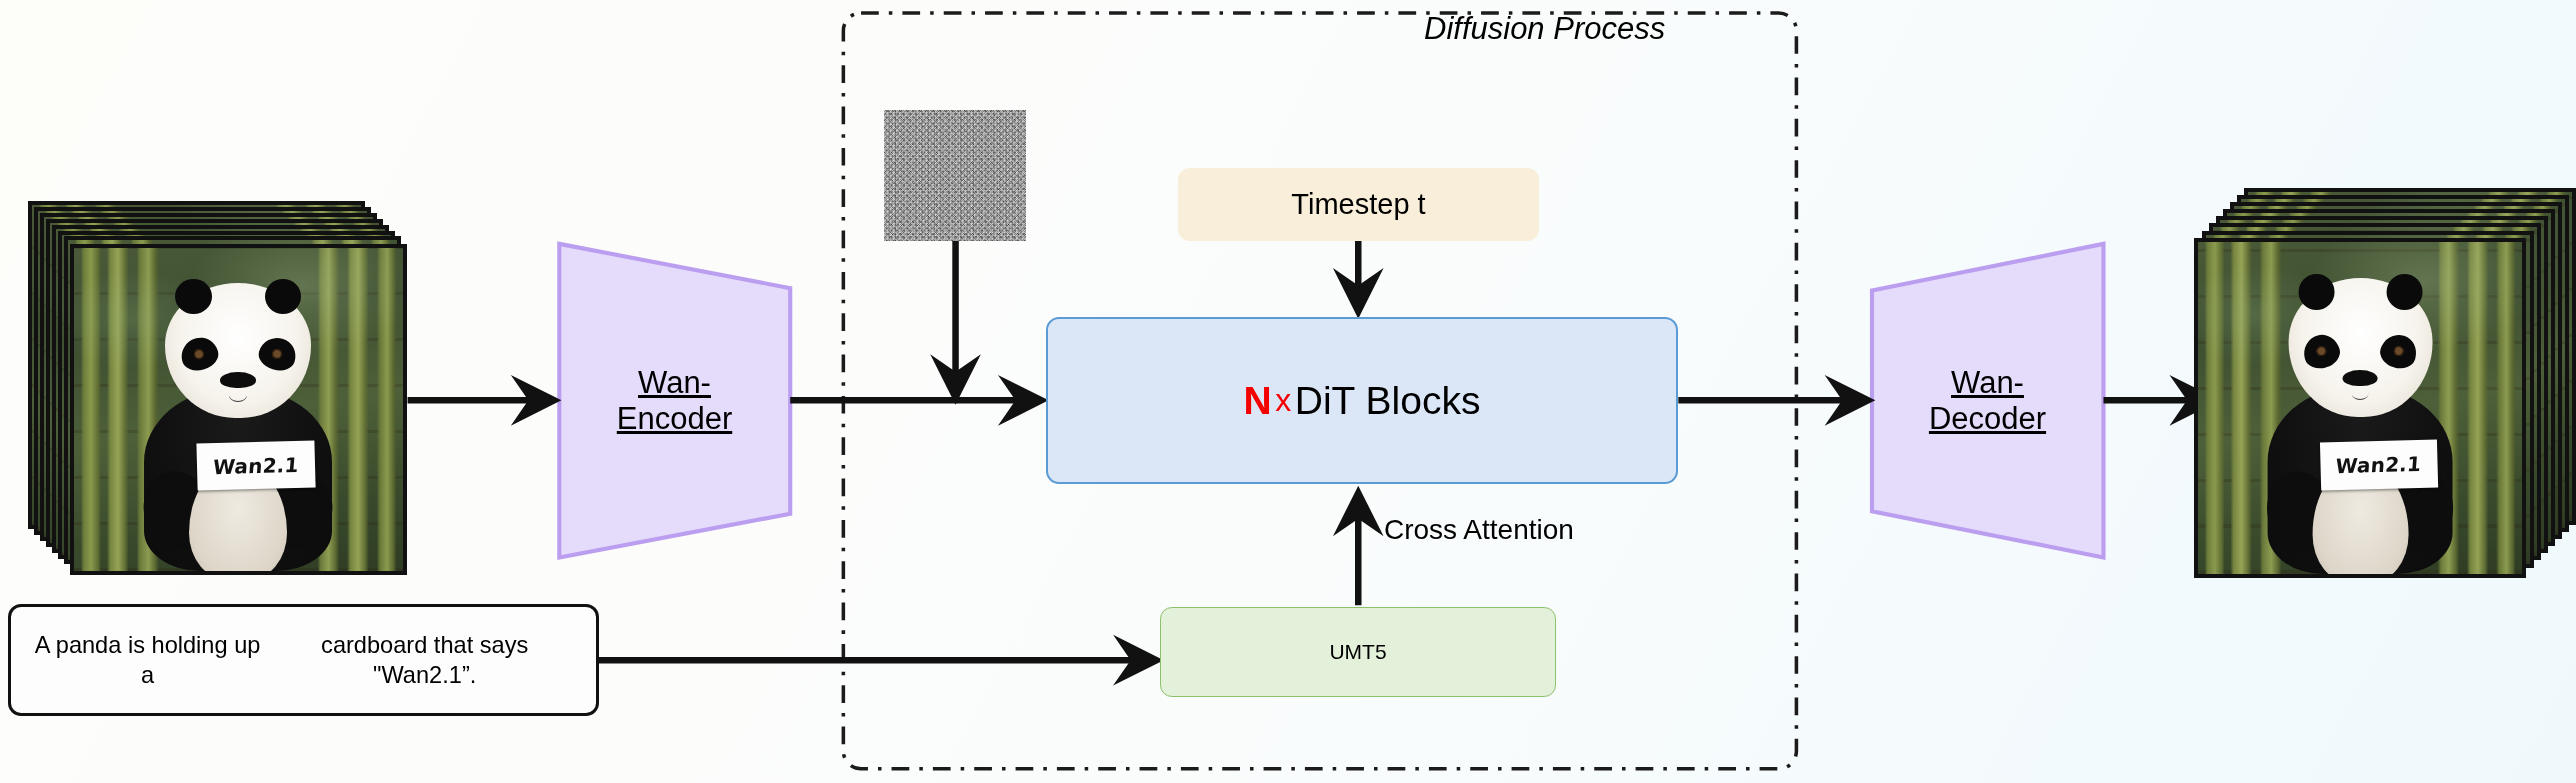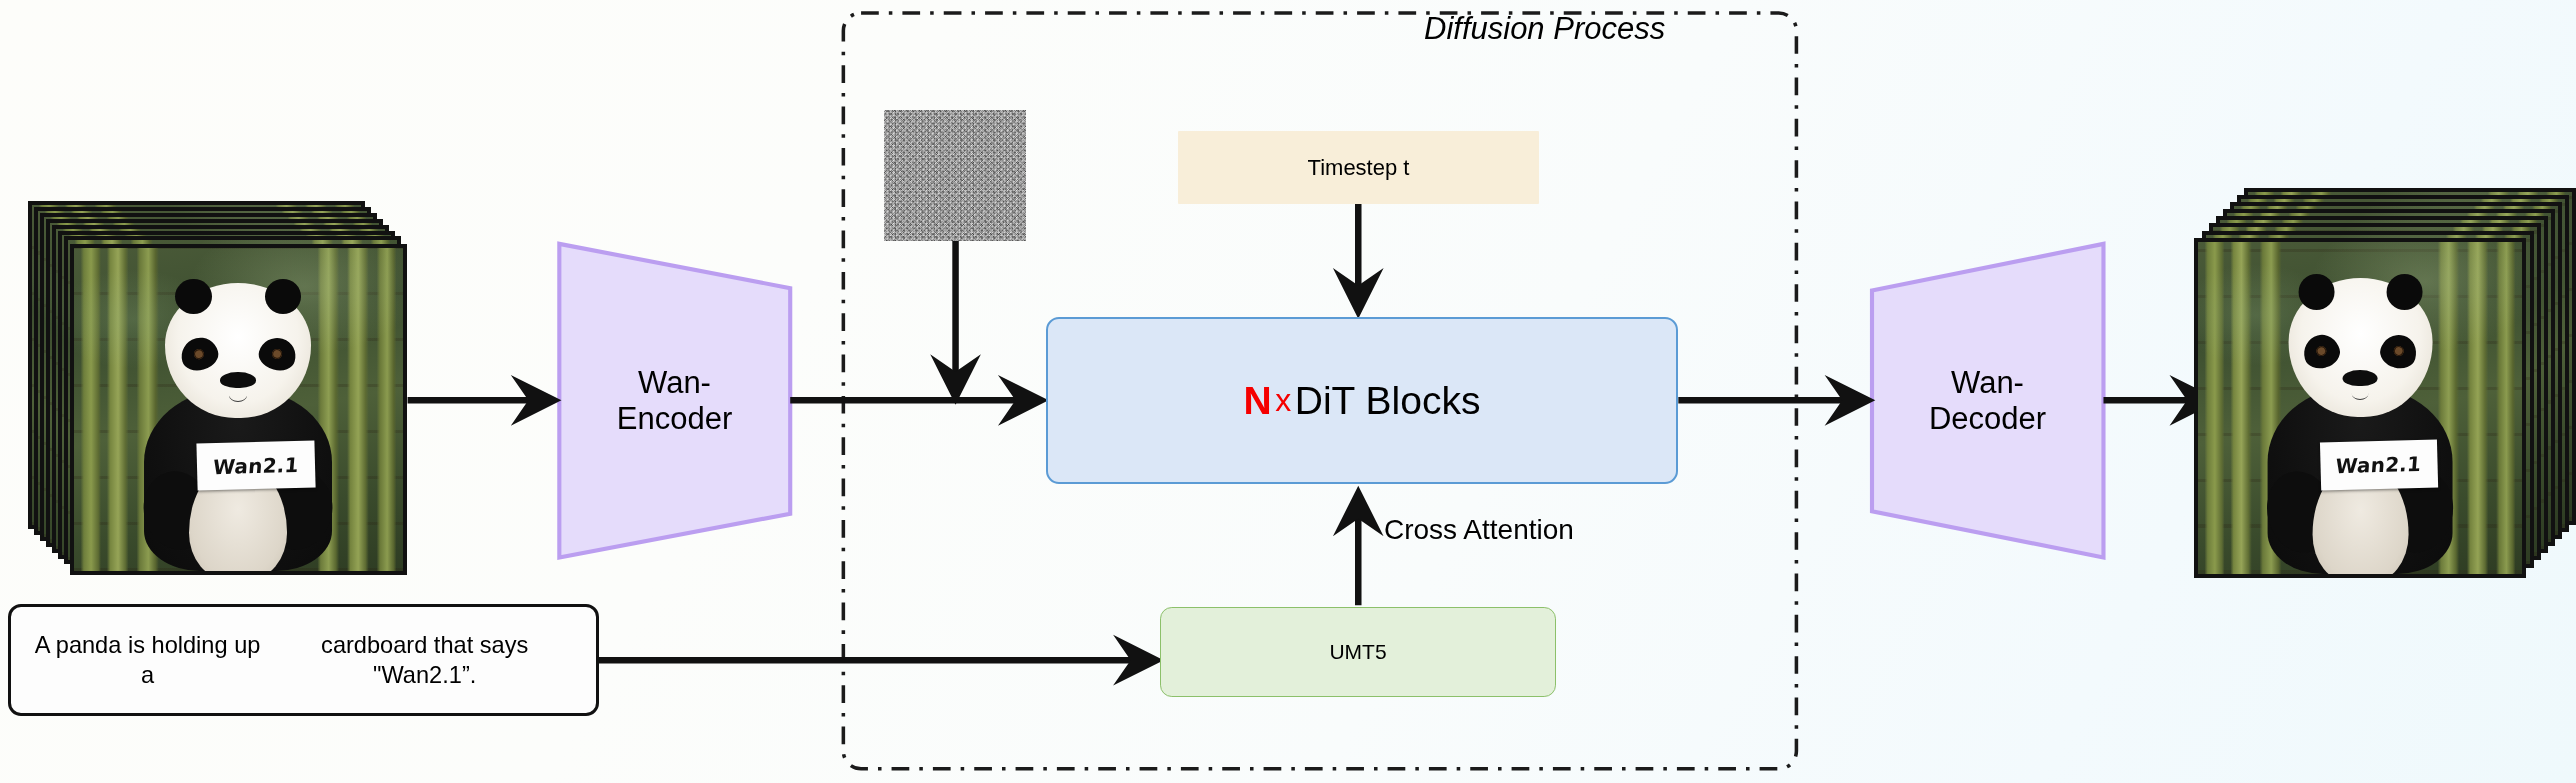--- a/index.html
+++ b/index.html
@@ -205,22 +205,23 @@
     font-weight: 700;
   }
   .node-dit .xs {
     color: #f50000;
     font-weight: 400;
     font-size: 32px;
     padding: 0 3.5px;
   }
   .node-timestep {
     background: #f8eed9;
-    border-radius: 1px;
-    font-size: 22px;
+    border-radius: 12px;
+    font-size: 29px;
+    margin-top: 37px;
   }
   .node-umt5 {
     background: #e3f0da;
     border: 1.8px solid #8cc06a;
     border-radius: 11.8px;
     font-size: 21px;
   }
   .node-prompt {
     background: #fdfdfd;
     border: 3px solid #111111;
@@ -230,20 +231,21 @@
     padding: 0 15.4px;
   }
   .node-prompt .ptxt { display: block; }
 
   
   .trap {
     position: absolute;
     display: flex;
     align-items: center;
     justify-content: center;
+    text-decoration: underline;
   }
   .trap .trap-label {
     position: relative;
     z-index: 2;
     font-size: 31px;
     line-height: 1.15;
     color: #000;
     text-align: center;
     white-space: pre-line;
   }

